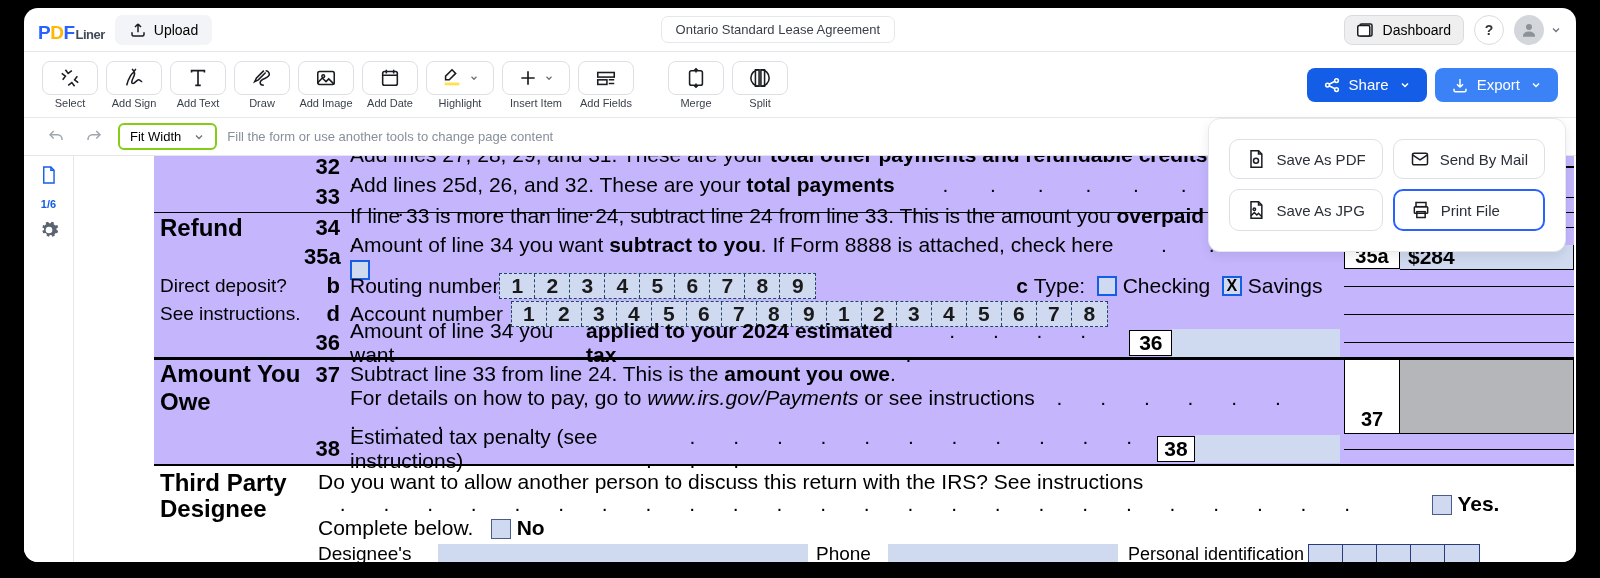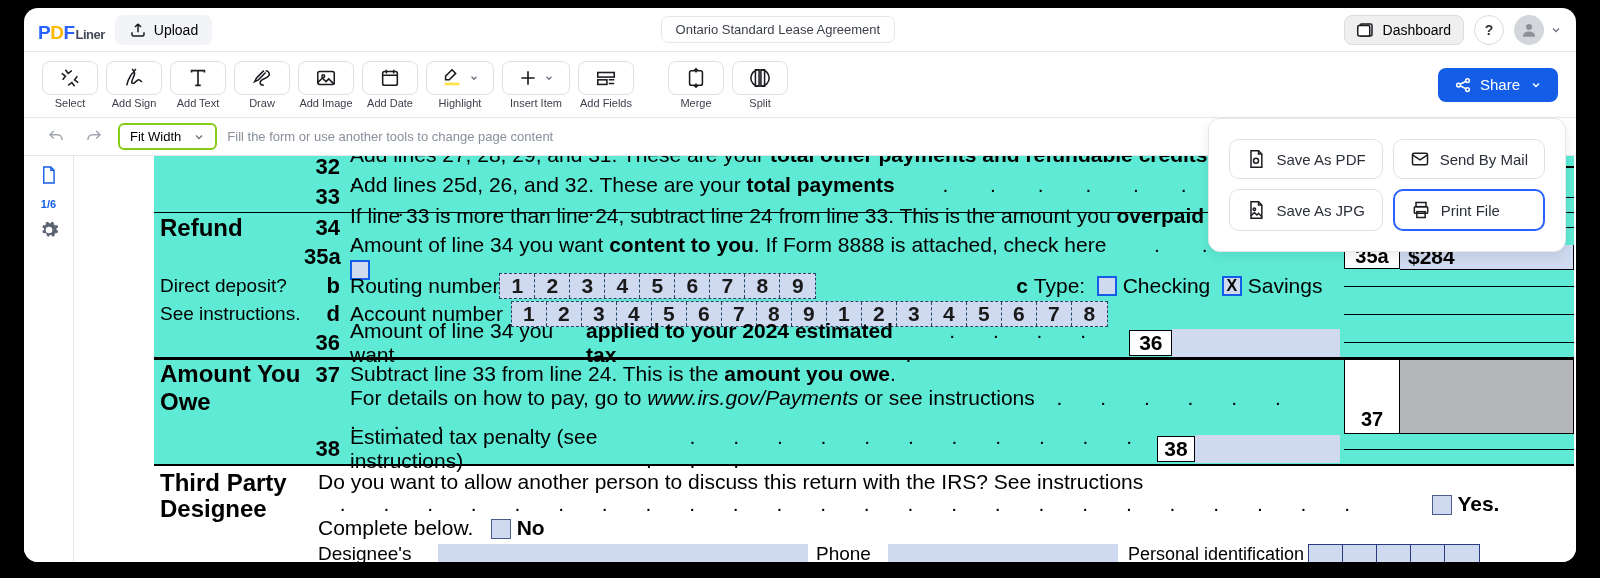--- a/index.html
+++ b/index.html
@@ -50,21 +50,21 @@
 
 .form { position: absolute; left: 80px; top: -4px; width: 1420px; font-family: Arial, sans-serif; font-size: 21px; color: #000; }
 .form-row { display: flex; align-items: stretch; }
 .col-section { width: 150px; padding-left: 6px; font-weight: 700; font-size: 24px; }
 .col-num { width: 46px; text-align: right; font-weight: 700; padding-right: 10px; font-size: 22px; }
 .col-body { flex: 1; padding-right: 4px; }
 .col-amt-label { width: 56px; background: #fff; border: 1px solid #000; border-top: none; text-align: center; font-weight: 700; font-size: 20px; display: flex; align-items: center; justify-content: center; }
 .col-amt { width: 174px; background: #c5e8de; border: 1px solid #000; border-left: none; border-top: none; }
 .col-amt.gray { background: #b4b6b9; }
 .col-amt.lblue { background: #cfd9ef; padding-left: 8px; font-weight: 700; font-size: 21px; display: flex; align-items: center; }
-.mint { background: #5eead4; }
+.mint { background: #c4b5fd; }
 .hr { border-top: 1.5px solid #000; }
 .hr2 { border-top: 2.5px solid #000; }
 .chk { display: inline-block; width: 20px; height: 20px; border: 2px solid #145de6; background: #cfd9ef; vertical-align: middle; }
 .chk.xed { text-align: center; line-height: 16px; font-weight: 700; font-size: 16px; }
 .digits { display: inline-flex; border: 1px dashed #246; background: #cfd9ef; height: 26px; }
 .digits span { width: 35px; text-align: center; border-right: 1px dashed #246; font-weight: 700; font-size: 21px; color: #1a1a1a; }
 .digits span:last-child { border-right: none; }
 .field-lblue { background: #cfd9ef; height: 36px; display: inline-block; }
 .pin-box { display: inline-flex; border: 1px solid #2a3b80; height: 30px; background: #cfd9ef; }
 .pin-box span { width: 34px; border-right: 1px solid #2a3b80; }
@@ -236,20 +236,30 @@
           <circle cx="6" cy="12" r="2.5"></circle>
           <circle cx="18" cy="6" r="2.5"></circle>
           <circle cx="18" cy="18" r="2.5"></circle>
           <path d="M8 11l8-4M8 13l8 4"></path>
         </svg>
       <span>Share</span>
       <svg class="chev" width="12" height="12" viewBox="0 0 24 24" fill="none" stroke="#fff" stroke-width="3">
           <path d="M6 9l6 6 6-6"></path>
         </svg>
     </div>
+    <div class="export-btn">
+      <svg width="18" height="18" viewBox="0 0 24 24" fill="none" stroke="#fff" stroke-width="2">
+          <path d="M12 4v11m0 0l-4-4m4 4l4-4"></path>
+          <path d="M4 17v2a2 2 0 002 2h12a2 2 0 002-2v-2"></path>
+        </svg>
+      <span>Export</span>
+      <svg class="chev" width="12" height="12" viewBox="0 0 24 24" fill="none" stroke="#fff" stroke-width="3">
+          <path d="M6 9l6 6 6-6"></path>
+        </svg>
+    </div>
   </div>
 
   <div class="subbar">
     <div class="icon-btn">
         <svg width="18" height="18" viewBox="0 0 24 24" fill="none" stroke="currentColor" stroke-width="2">
           <path d="M9 14L4 9l5-5"></path>
           <path d="M4 9h10a6 6 0 016 6v1"></path>
         </svg>
       </div>
     <div class="icon-btn">
@@ -307,21 +317,21 @@
           <div class="col-num">34</div>
           <div class="col-body"><span>If line 33 is more than line 24, subtract line 24 from line 33. This is the amount you </span><b>overpaid</b><span style="letter-spacing:18px;">&nbsp;&nbsp;. . .</span></div>
           <div class="col-amt-label"></div>
           <div class="col-amt gray"></div>
         </div>
 
         <div class="form-row mint" style="height:30px; align-items:center;">
           <div class="col-section"></div>
           <div class="col-num">35a</div>
           <div class="col-body">
-            <span>Amount of line 34 you want </span><b>content to you</b><span>. If Form 8888 is attached, check here</span><span style="letter-spacing:18px;">&nbsp;&nbsp;. . . .</span>
+            <span>Amount of line 34 you want </span><b>subtract to you</b><span>. If Form 8888 is attached, check here</span><span style="letter-spacing:18px;">&nbsp;&nbsp;. . . .</span>
             <span class="chk"></span>
           </div>
           <div class="col-amt-label">35a</div>
           <div class="col-amt lblue">$284</div>
         </div>
 
         <div class="form-row mint" style="height:28px; align-items:center;">
           <div class="col-section" style="font-weight:400; font-size:19px;"><span>Direct deposit?</span></div>
           <div class="col-num">b</div>
           <div class="col-body" style="display:flex; align-items:center; ">

